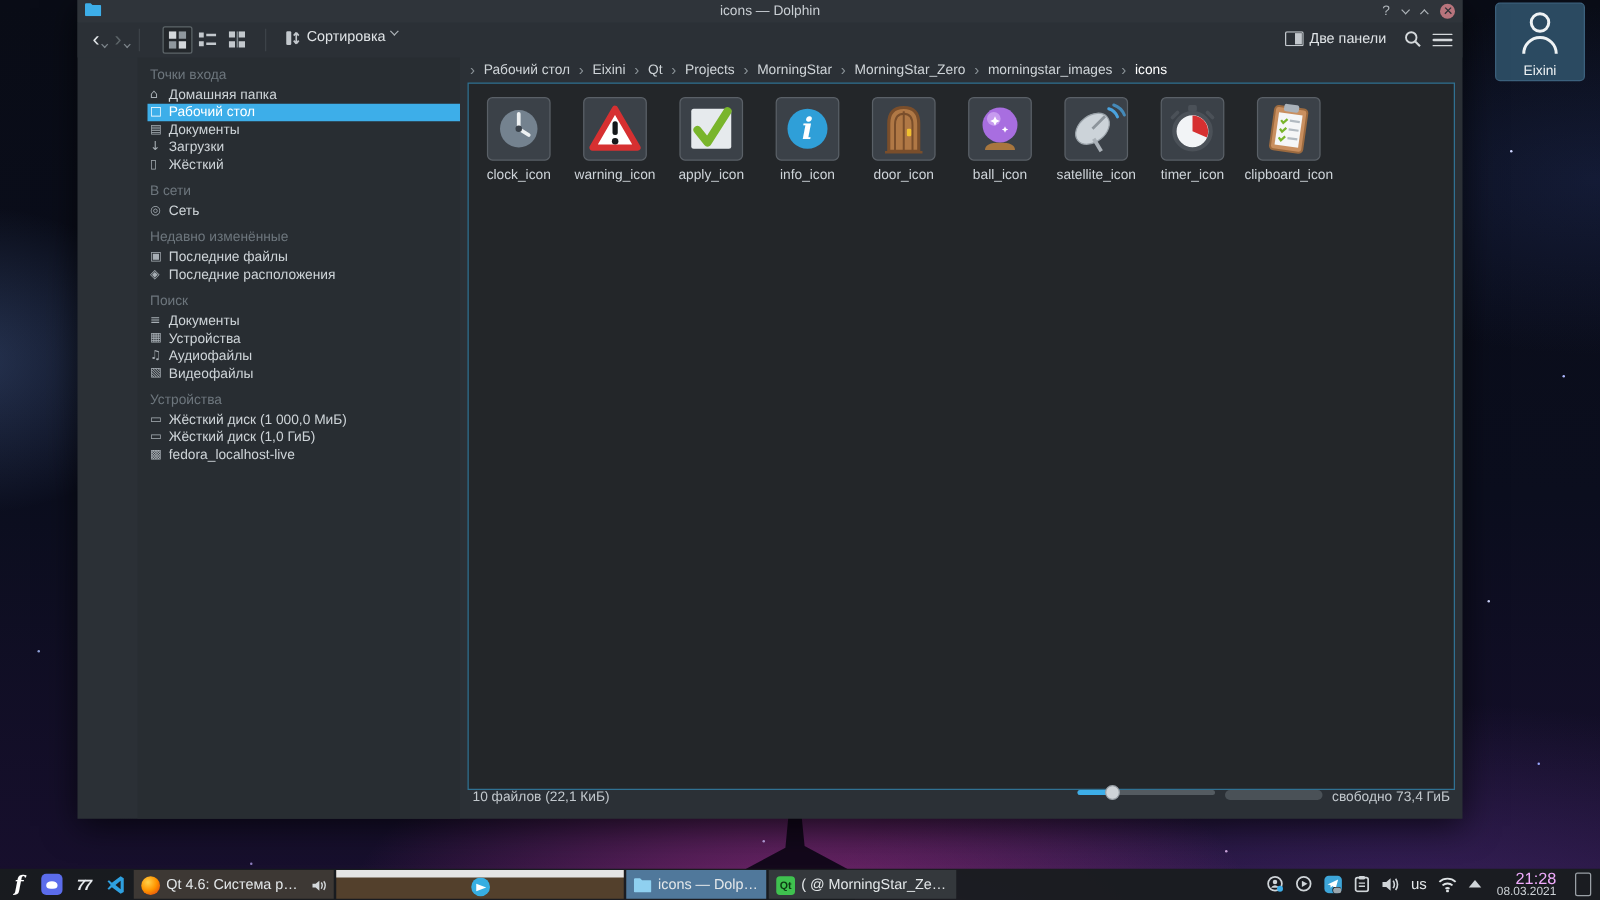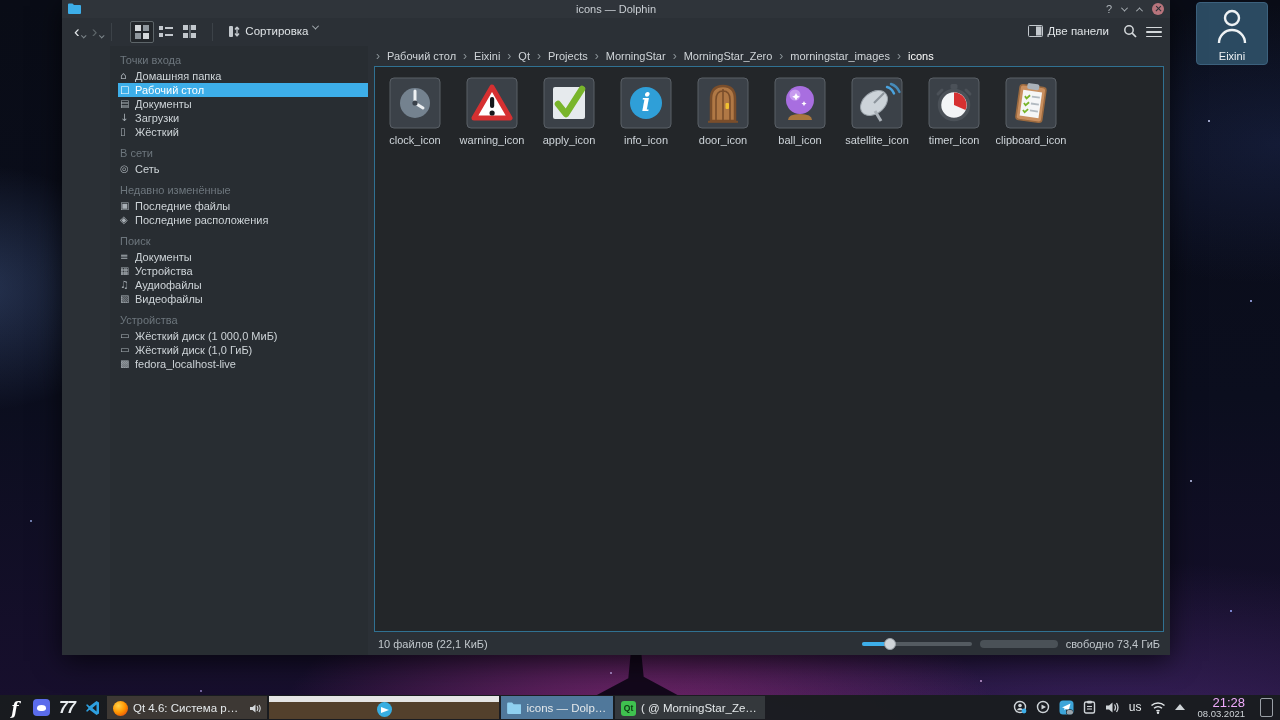--- a/index.html
+++ b/index.html
@@ -71,33 +71,33 @@
   .breadcrumb .sep { color:#8a9297; font-size:12px; }
   .breadcrumb .crumb { cursor:pointer; }
   .breadcrumb .crumb.current { color:#fff; font-weight:normal; }
 
   .fileview { flex:1; margin:0 6px; background:#232629; border:1px solid rgba(61,174,233,.55);
     display:flex; align-items:flex-start; gap:25px; padding:10px 14px; min-height:0; }
   .file { width:52px; display:flex; flex-direction:column; align-items:center; cursor:pointer; }
   .flabel { font-size:11px; color:#ced4d9; margin-top:5px; white-space:nowrap; }
   .fsel-underline { width:46px; height:2px; background:#3d83ae; margin-top:2px; border-radius:1px; }
 
-  .statusbar { height:23px; display:flex; align-items:center; padding:0 10px; font-size:11px; color:#c2c8cd; gap:8px; flex:0 0 auto; }
+  .statusbar { height:23px; display:flex; align-items:flex-start; padding:0 10px; font-size:11px; color:#c2c8cd; gap:8px; flex:0 0 auto; }
   .slider { width:110px; height:4px; background:#545b61; border-radius:2px; position:relative; margin-left:auto; cursor:pointer; }
   .slider .fill { position:absolute; left:0; top:0; height:4px; width:28px; background:#3daee9; border-radius:2px; }
   .slider .handle { position:absolute; left:22px; top:-4px; width:12px; height:12px; border-radius:50%; background:#cfd4d8; border:1px solid #9aa1a7; }
   .capacity { width:78px; height:8px; background:#4a5157; border-radius:4px; overflow:hidden; cursor:default; }
   .capacity .cfill { width:22%; height:100%; background:#3daee9; }
 
   
   .taskbar { position:absolute; left:0; top:695px; width:1280px; height:25px; background:rgba(25,28,31,.96);
     display:flex; align-items:center; padding:0 3px; gap:2px; }
   .launcher { width:24px; height:23px; display:flex; align-items:center; justify-content:center; cursor:pointer; }
   .f-logo { font-family:"DejaVu Serif",serif; font-style:italic; font-weight:bold; font-size:17px; color:#fff; }
-  .seven7 { font-style:italic; font-weight:bold; font-size:16px; color:#e8ecef; letter-spacing:-1px; }
+  .seven7 { font-style:italic; font-weight:bold; font-size:12px; color:#e8ecef; letter-spacing:-1px; }
   .discord-sq { width:17px; height:17px; border-radius:4px; background:#5b6ceb; display:flex; align-items:center; justify-content:center; }
   .discord-sq i { width:9px; height:6px; background:#fff; border-radius:50% 50% 40% 40%; }
 
   .task { height:23px; display:flex; align-items:center; gap:5px; padding:0 6px; font-size:11.5px; color:#e4e8ea;
     background:#34383c; border-top:1px solid transparent; overflow:hidden; white-space:nowrap; cursor:pointer; }
   .task .tlabel { overflow:hidden; text-overflow:ellipsis; }
   .task.audio-tint { background:#3d3834; }
   .task.attention { background:#53402c; border-top:6px solid #e5e5e5;flex-direction:column; }
   .task.active { background:#50789b; }
   .ff-icon { width:15px; height:15px; border-radius:50%; flex:0 0 auto;

